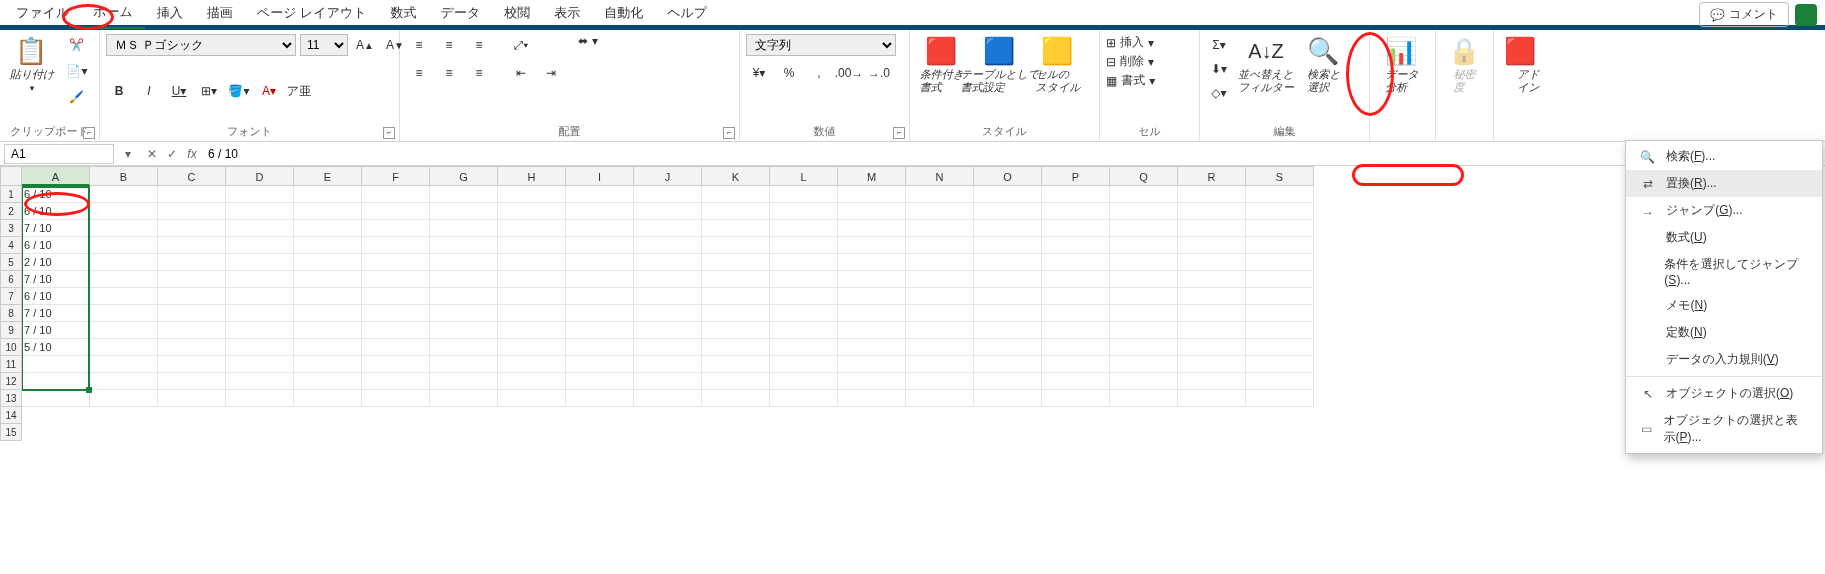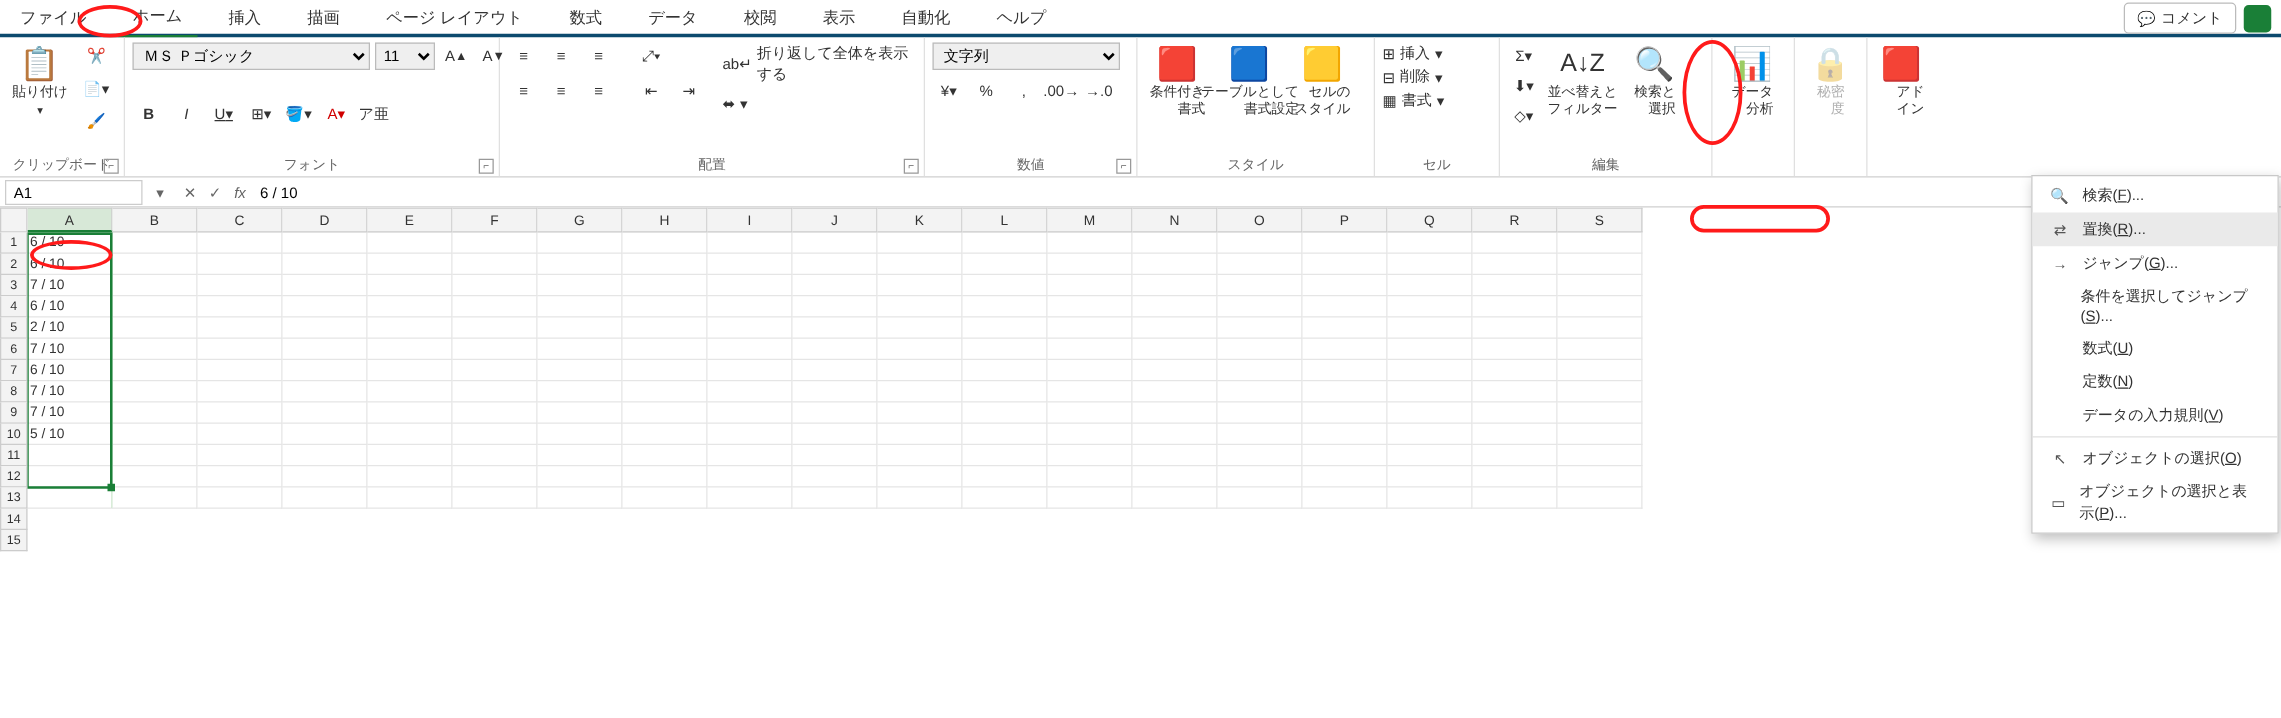--- a/index.html
+++ b/index.html
@@ -1,38 +1,38 @@
 <!DOCTYPE html>
 <html><head>
 <meta charset="utf-8">
 <style>
   * { margin: 0; padding: 0; box-sizing: border-box; font-family: "Meiryo UI","Yu Gothic UI",sans-serif; }
   body { background:#fff; font-size:12px; color:#333; width:1825px; }
 
   
-  .menubar { display:flex; align-items:center; height:30px; padding:0 4px; gap:13px; border-bottom:3px solid #0c4a6e; position:relative; }
+  .menubar { display:flex; align-items:center; height:30px; padding:0 4px; gap:0; border-bottom:5px solid #0c4a6e; position:relative; }
   .menu-tab { padding:6px 12px; cursor:pointer; font-size:13px; }
   .menu-tab.active { border-bottom:2px solid #1a7f37; }
   .menu-right { position:absolute; right:8px; top:2px; display:flex; gap:6px; align-items:center; }
   .comment-btn { border:1px solid #bbb; border-radius:4px; padding:3px 10px; font-size:12px; cursor:pointer; display:flex; align-items:center; gap:4px; }
   .share-btn { width:22px; height:22px; background:#1a7f37; border-radius:4px; }
 
   
   .red-circle { position:absolute; border:3px solid #ff1a1a; border-radius:50%; pointer-events:none; z-index:50; }
 
   
   .ribbon { display:flex; border-bottom:1px solid #d0d0d0; height:112px; position:relative; background:#fff; }
   .group { border-right:1px solid #e0e0e0; padding:4px 6px 2px 6px; display:flex; flex-direction:column; justify-content:space-between; }
   .group-body { display:flex; align-items:flex-start; gap:6px; flex:1; }
   .group-label { text-align:center; font-size:11px; color:#666; padding-top:2px; position:relative;margin-top:12px; }
   .dlg-launch { position:absolute; right:-2px; bottom:0; width:12px; height:12px; border:1px solid #999; font-size:8px; line-height:10px; text-align:center; color:#666; cursor:pointer; }
 
   .big-btn { display:flex; flex-direction:column; align-items:center; justify-content:center; width:52px; padding:2px; cursor:pointer; gap:2px; }
   .big-btn .glyph { font-size:26px; line-height:30px; }
-  .big-btn .lbl { font-size:11px; text-align:right; line-height:13px; }
+  .big-btn .lbl { font-size:11px; text-align:left; line-height:13px;font-style:italic; }
 
   .icon-btn { width:26px; height:22px; display:inline-flex; align-items:center; justify-content:center; cursor:pointer; border-radius:3px; }
 
   .row { display:flex; align-items:center; gap:4px; }
   .col { display:flex; flex-direction:column; gap:4px; }
 
   select.font-name { width:190px; height:22px; border:1px solid #bbb; font-size:12px; padding:0 4px; }
   select.font-size { width:48px; height:22px; border:1px solid #bbb; font-size:12px; padding:0 2px; }
   select.num-fmt  { width:150px; height:22px; border:1px solid #bbb; font-size:12px; padding:0 4px; }
 
@@ -157,24 +157,20 @@
         <div class="row">
           <span class="icon-btn">≡</span>
           <span class="icon-btn">≡</span>
           <span class="icon-btn">≡</span>
           <span style="width:8px;"></span>
           <span class="icon-btn">⇤</span>
           <span class="icon-btn">⇥</span>
         </div>
       </div>
       <div class="col" style="gap:8px; margin-left:8px;">
-        <div class="small-link">
-          <span>ab↵</span>
-          <span>折り返して全体を表示する</span>
-        </div>
         <div class="small-link">
           <span>⬌</span>
           <span>▾</span>
         </div>
       </div>
     </div>
     <div class="group-label"><span>配置</span><span class="dlg-launch">⌐</span></div>
   </div>
 
   <div class="group" style="width:170px;">
@@ -615,25 +611,29 @@
     <div class="dd-item" style="background: rgb(234, 234, 234);">
       <span class="dd-ico">⇄</span>
       <span>置換(<u>R</u>)...</span>
     </div>
     <div class="dd-item">
       <span class="dd-ico">→</span>
       <span>ジャンプ(<u>G</u>)...</span>
     </div>
     <div class="dd-item">
       <span class="dd-ico"></span>
+      <span>数式(<u>U</u>)</span>
+    </div>
+    <div class="dd-item">
+      <span class="dd-ico"></span>
       <span>条件を選択してジャンプ(<u>S</u>)...</span>
     </div>
     <div class="dd-item">
       <span class="dd-ico"></span>
-      <span>数式(<u>U</u>)</span>
+      <span>メモ(<u>N</u>)</span>
     </div>
     <div class="dd-item">
       <span class="dd-ico"></span>
       <span>定数(<u>N</u>)</span>
     </div>
     <div class="dd-item">
       <span class="dd-ico"></span>
       <span>データの入力規則(<u>V</u>)</span>
     </div>
     <div class="dd-sep"></div>

